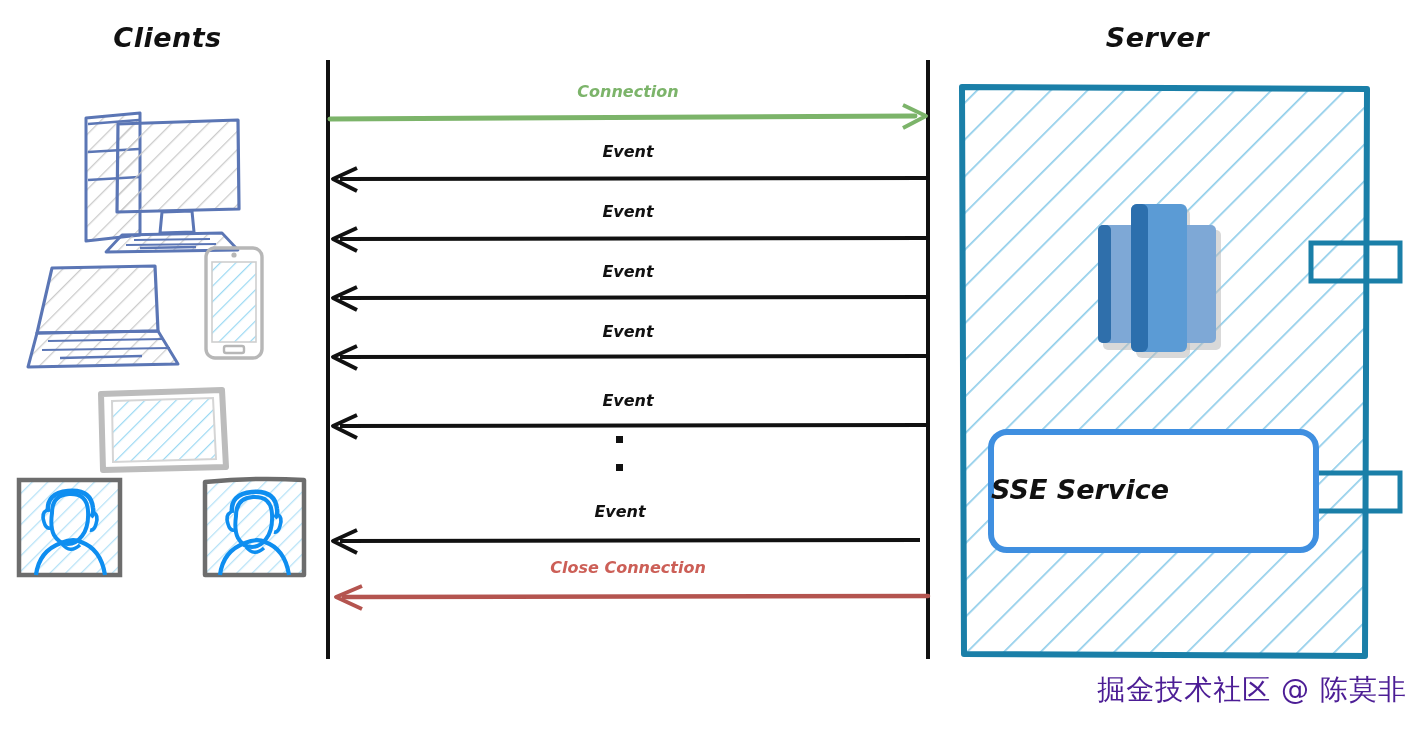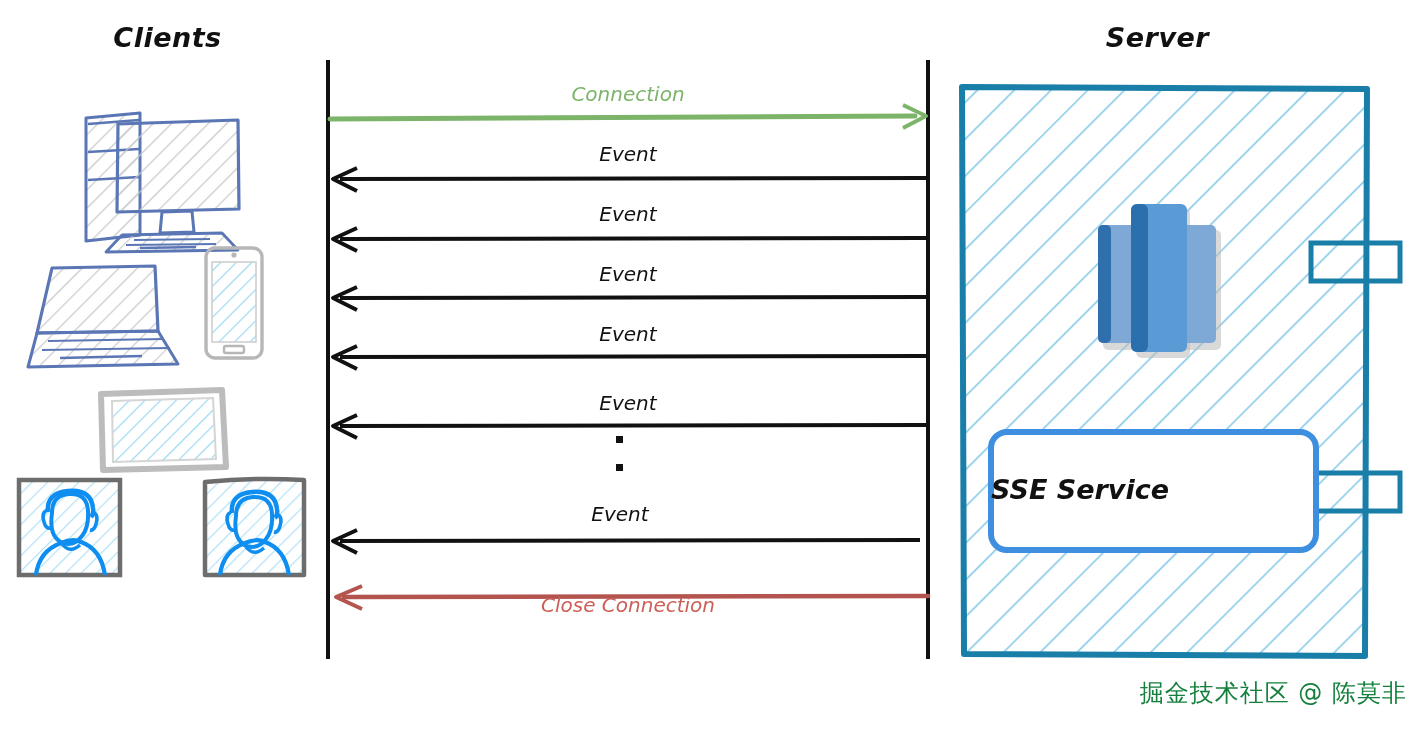--- a/index.html
+++ b/index.html
@@ -27,38 +27,38 @@
     white-space: nowrap;
     text-align: center;
     font-style: italic;
   }
   #clients-title { left: 60px; top: 22px; width: 215px; }
   #server-title  { left: 1050px; top: 22px; width: 215px; }
 
   .msg-label {
     position: absolute;
     font-family: "DejaVu Sans", sans-serif;
-    font-weight: normal;
-    font-size: 20px;
+    font-weight: bold;
+    font-size: 16px;
     font-style: italic;
     color: #111111;
     white-space: nowrap;
     text-align: center;
     width: 300px;
   }
   .msg-label.green { color: #7cb46a; }
-  .msg-label.red   { color: #cc5f57; margin-top: 35px; }
+  .msg-label.red   { color: #cc5f57; }
 
   .watermark {
     position: absolute;
     right: 20px;
     bottom: 24px;
     font-family: "DejaVu Sans", sans-serif;
-    font-size: 24px;
-    color: #15803d;
+    font-size: 28px;
+    color: #4c1d95;
     letter-spacing: 1px;
     white-space: nowrap;
   }
   svg.layer {
     position: absolute;
     left: 0; top: 0;
     width: 1427px;
     height: 733px;
   }
 </style>

